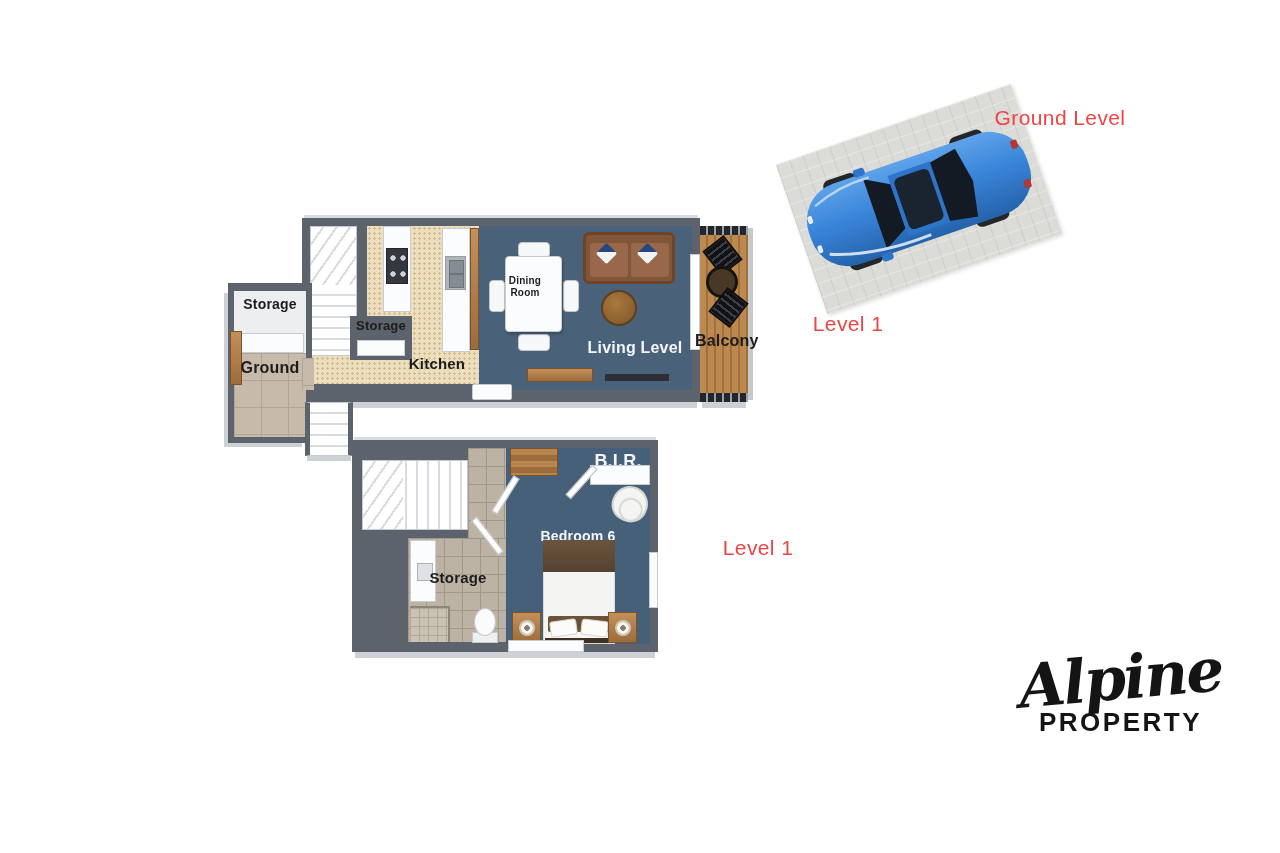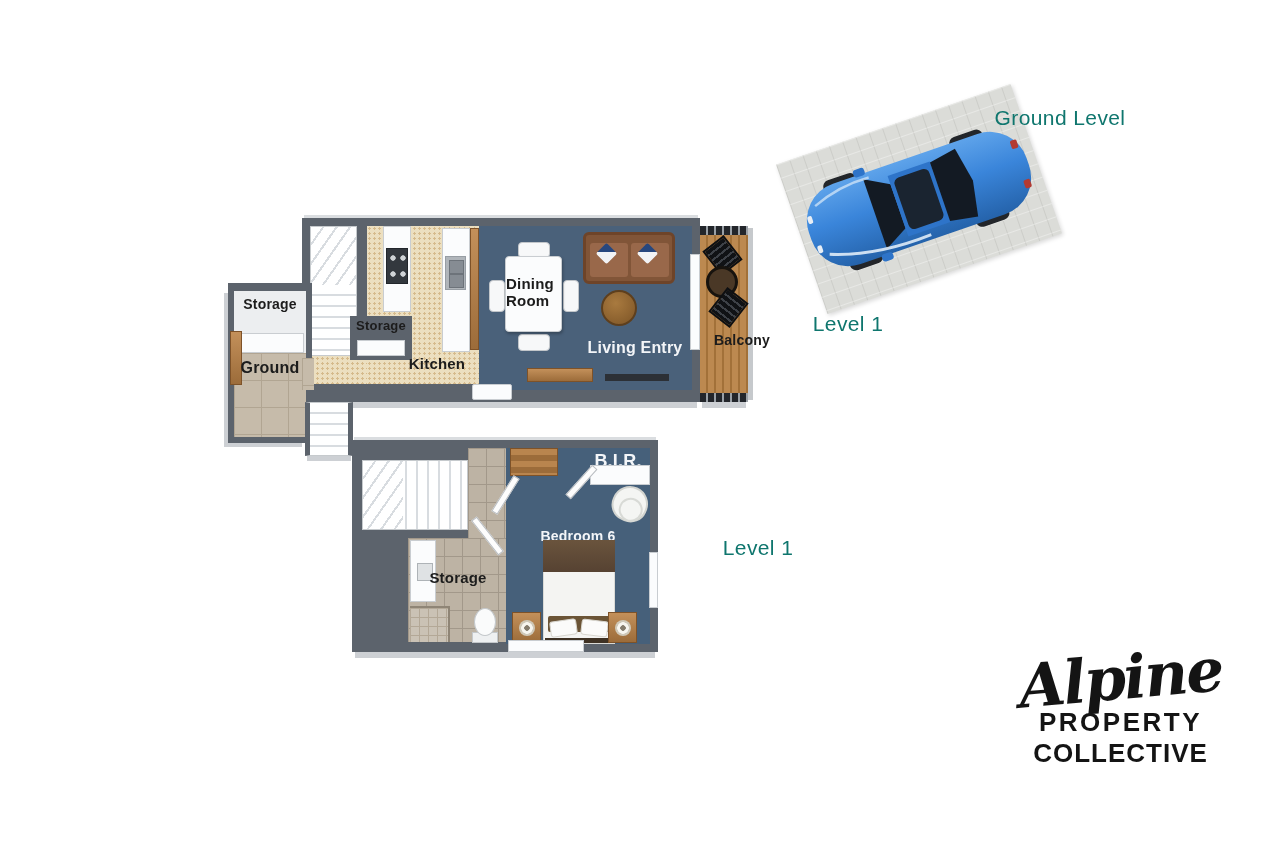--- a/index.html
+++ b/index.html
@@ -7,21 +7,21 @@
     --kitchenFloor:#ecdfc0; --entryTile:#c6bbaa; --bathTile:#bdb3a4;
     --wood:#b9854e; --woodDark:#8a5c31; --sofa:#815538; --carBlue:#2f7cd3;
     --pad:#dbdcd8; --ink:#1d1d1d;
   }
   html,body{margin:0;padding:0;background:#fff;}
   #canvas{position:relative;width:1280px;height:853px;background:#fff;overflow:hidden;
           font-family:"Liberation Sans",sans-serif;}
   .abs{position:absolute;}
   .lbl{position:absolute;font-weight:600;color:#1c1c1c;text-align:center;line-height:1.15;letter-spacing:.2px;}
   .lbl.white{color:#f3f5f8;}
-  .biglbl{position:absolute;font-size:21px;color:#0f766e;text-align:center;font-weight:500;letter-spacing:.4px;}
+  .biglbl{position:absolute;font-size:21px;color:#ef4444;text-align:center;font-weight:500;letter-spacing:.4px;}
 
   
   .wallblock{position:absolute;background:var(--wall);}
   #l1-main{left:302px;top:218px;width:398px;height:184px;
            box-shadow:0 9px 0 -3px var(--wallEdge), 0 -5px 0 -2px #dadde0;}
   #l1-annex{left:228px;top:283px;width:84px;height:160px;
            box-shadow:-7px 7px 0 -3px var(--wallEdge);}
   #l2-block{left:352px;top:440px;width:306px;height:212px;
            box-shadow:0 9px 0 -3px var(--wallEdge), 0 -5px 0 -2px #dadde0;}
 
@@ -145,38 +145,38 @@
       <div class="abs basin" style="left:3px;top:17px;width:13px;height:12px;"></div>
     </div>
 
     <div class="abs blue-floor" style="left:177px;top:8px;width:213px;height:164px;"></div>
 
     <div class="abs chair" style="left:216px;top:24px;width:30px;height:14px;"></div>
     <div class="abs chair" style="left:216px;top:116px;width:30px;height:15px;"></div>
     <div class="abs chair" style="left:187px;top:62px;width:14px;height:30px;"></div>
     <div class="abs chair" style="left:261px;top:62px;width:14px;height:30px;"></div>
     <div class="abs white-unit" style="left:203px;top:38px;width:57px;height:76px;border-radius:4px;box-shadow:1px 2px 3px rgba(0,0,0,.25);">
-      <div class="lbl" style="left:0;top:18px;width:38px;font-size:15px;">Dining Room</div>
+      <div class="lbl" style="left:0;top:18px;width:38px;font-size:10px;">Dining Room</div>
     </div>
 
     <div class="abs" id="l1-sofa" style="left:281px;top:14px;width:92px;height:52px;">
       <div class="abs cushion" style="left:4px;top:8px;width:38px;height:34px;"></div>
       <div class="abs cushion" style="left:45px;top:8px;width:38px;height:34px;"></div>
       <div class="abs pillow" style="left:13px;top:11px;"></div>
       <div class="abs pillow" style="left:54px;top:11px;"></div>
     </div>
 
     <div class="abs" id="l1-coffee" style="left:299px;top:72px;width:32px;height:32px;"></div>
 
     <div class="abs wood-unit" style="left:225px;top:150px;width:66px;height:14px;"></div>
     <div class="abs" style="left:303px;top:156px;width:64px;height:7px;background:#2c3036;"></div>
 
     <div class="lbl" style="left:95px;top:137px;width:80px;font-size:15px;">Kitchen</div>
     <div class="lbl" style="left:44px;top:101px;width:70px;font-size:13px;">Storage</div>
-    <div class="lbl white" style="left:268px;top:121px;width:130px;font-size:16px;">Living Entry</div>
+    <div class="lbl white" style="left:268px;top:121px;width:130px;font-size:16px;">Living Level</div>
 
     <div class="abs white-unit" style="left:388px;top:36px;width:10px;height:96px;"></div>
     <div class="abs white-unit" style="left:170px;top:166px;width:40px;height:16px;border-radius:2px;"></div>
   </div>
 
   <div class="wallblock" id="l1-annex">
     <div class="abs white-floor" style="left:6px;top:8px;width:72px;height:62px;"></div>
     <div class="abs white-unit" style="left:8px;top:50px;width:68px;height:20px;"></div>
     <div class="abs tile-floor" style="left:6px;top:70px;width:72px;height:84px;"></div>
     <div class="abs wood-unit" style="left:2px;top:48px;width:12px;height:54px;"></div>
@@ -187,21 +187,21 @@
   <div class="abs tile-floor" style="left:302px;top:358px;width:12px;height:32px;"></div>
 
   <div class="abs stairs treads-h" style="left:305px;top:402px;width:48px;height:54px;border-left:5px solid var(--wall);border-right:5px solid var(--wall);box-shadow:0 7px 0 -2px var(--wallEdge);"></div>
 
   <div class="abs wood-deck" style="left:700px;top:226px;width:48px;height:176px;box-shadow:7px 0 0 -2px #c6c9cc, 0 8px 0 -2px var(--wallEdge);">
     <div class="abs rail" style="left:0;top:0;width:48px;height:9px;"></div>
     <div class="abs rail" style="left:0;top:167px;width:48px;height:9px;"></div>
     <div class="abs deckchair" style="left:9px;top:14px;width:23px;height:27px;transform:rotate(-38deg);"></div>
     <div class="abs" id="balcony-table" style="left:6px;top:40px;width:32px;height:32px;"></div>
     <div class="abs deckchair" style="left:15px;top:66px;width:23px;height:27px;transform:rotate(38deg);"></div>
-    <div class="lbl" style="left:-5px;top:106px;width:60px;font-size:14px;margin-left:17px;">Balcony</div>
+    <div class="lbl" style="left:-5px;top:106px;width:60px;font-size:16px;">Balcony</div>
   </div>
 
   <div class="biglbl" style="left:798px;top:312px;width:100px;">Level 1</div>
 
   <div class="wallblock" id="l2-block">
 
     <div class="abs stairs treads-v" style="left:10px;top:20px;width:106px;height:70px;">
       <div class="abs treads-d" style="left:0;top:0;width:40px;height:68px;"></div>
     </div>
 
@@ -247,16 +247,15 @@
     <div class="abs doorleaf" style="left:132px;top:74px;width:5px;height:42px;transform:rotate(-38deg);"></div>
     <div class="abs doorleaf" style="left:226px;top:22px;width:5px;height:38px;transform:rotate(42deg);"></div>
   </div>
 
   <div class="biglbl" style="left:708px;top:536px;width:100px;">Level 1</div>
 
 
   <div class="abs" id="logo">
     <span id="logo-script">Alpine</span>
     <div class="logo-caps">PROPERTY</div>
-    <div class="logo-caps" style="letter-spacing:1px;">COLLECTIVE</div>
   </div>
 
 </div>
 
 </body></html>

